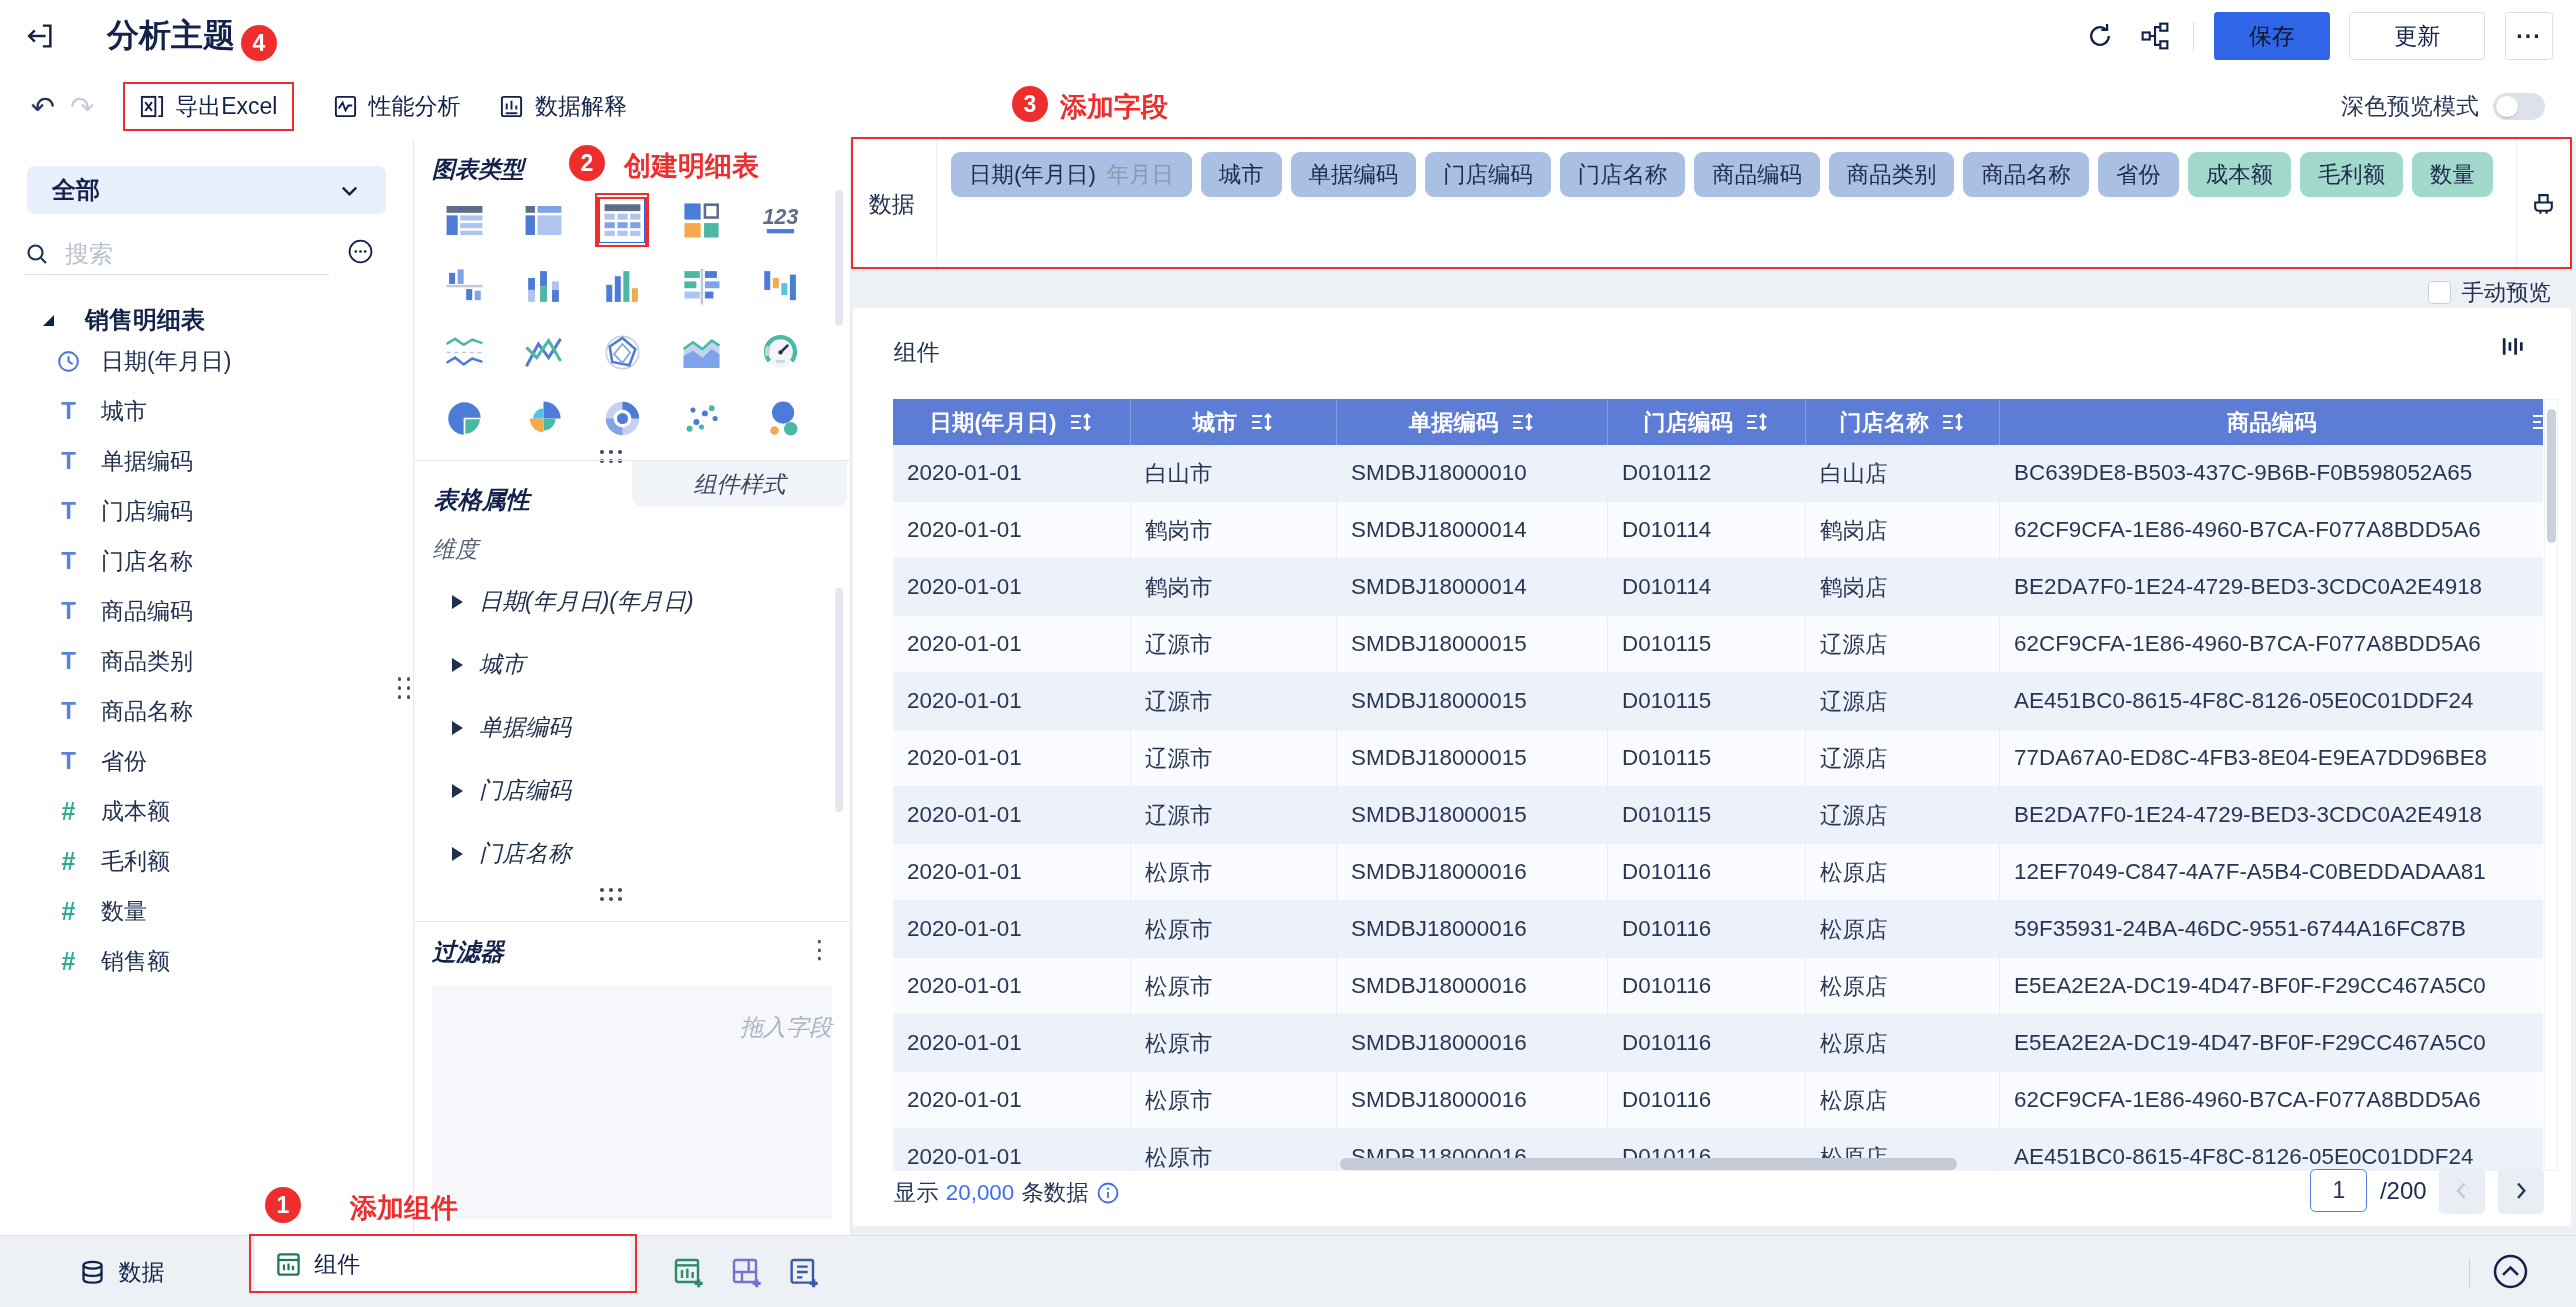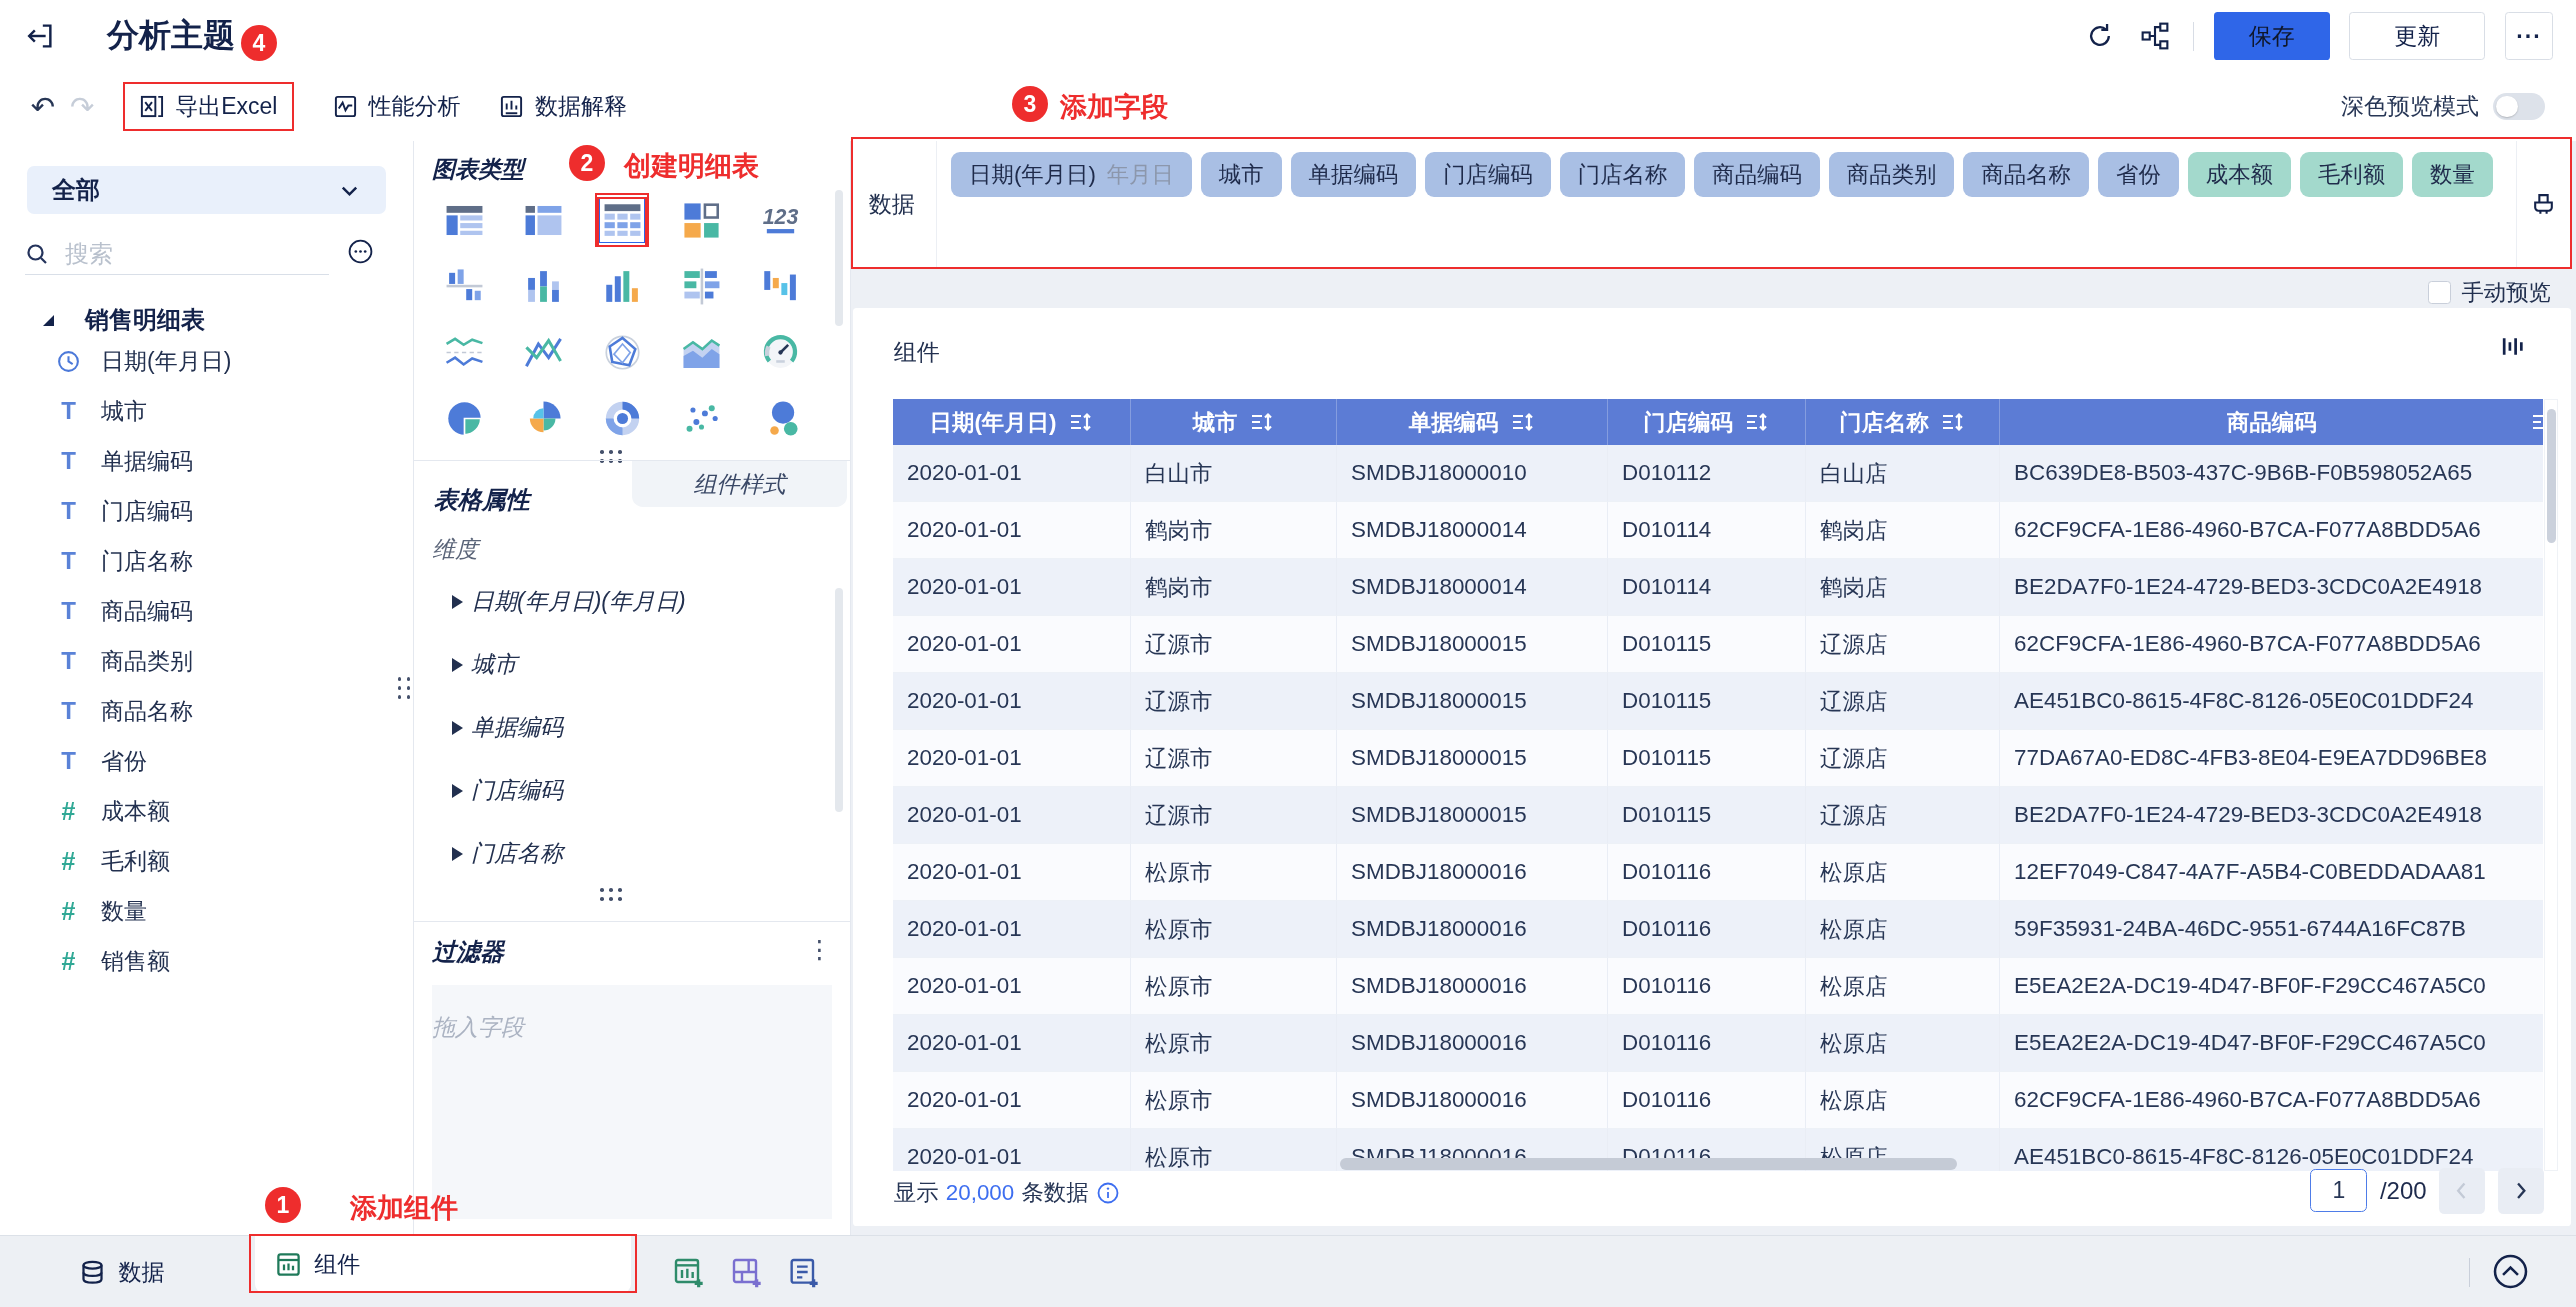--- a/index.html
+++ b/index.html
@@ -71,28 +71,28 @@
   .frame-red-sel{position:absolute;left:50%;top:50%;width:54px;height:54px;transform:translate(-50%,-50%);border:2.7px solid var(--red);pointer-events:none;}
   .grid-scroll{position:absolute;right:7.2px;top:49px;width:8px;height:136px;background:#E4E8ED;border-radius:4.5px;}
   .dots-h{position:absolute;display:grid;grid-template-columns:repeat(3,3.6px);gap:5.4px;left:186px;}
   .dots-h i{width:3.6px;height:3.6px;border-radius:50%;background:#44506B;}
   .tabs{position:absolute;left:0;right:0;top:319px;height:47px;border-top:0.9px solid var(--line);}
   .tab-active{position:absolute;left:19.7px;top:23px;font-size:24px;font-weight:bold;color:var(--navy);}
   .tab-inactive{position:absolute;left:218px;top:0;width:215px;height:46px;background:#F1F4F8;border-radius:0 0 10.7px 10.7px;
                 display:flex;align-items:center;justify-content:center;font-size:23px;color:#3A4866;}
   .dim-title{position:absolute;left:18px;top:393px;font-size:23px;color:#5A6478;}
   .dims{position:absolute;left:0;right:0;top:429px;}
-  .dim{height:63px;display:flex;align-items:center;gap:8px;padding-left:38px;font-size:23px;color:#22304F;cursor:pointer;}
+  .dim{height:63px;display:flex;align-items:center;gap:16px;padding-left:38px;font-size:23px;color:#22304F;cursor:pointer;}
   .tri-right{width:0;height:0;border-left:11.6px solid #22304F;border-top:7.2px solid transparent;border-bottom:7.2px solid transparent;}
   .dim-scroll{position:absolute;right:7.2px;top:447px;width:8px;height:224px;background:#E4E8ED;border-radius:4.5px;}
   .filter-sec{position:absolute;left:0;right:0;top:780px;bottom:0;border-top:0.9px solid var(--line);}
   .filter-head{position:absolute;left:18px;top:14.3px;font-size:24px;font-weight:bold;color:var(--navy);}
   .filter-menu{position:absolute;right:18px;top:12.5px;font-size:25px;color:#44506B;}
   .dropzone{position:absolute;left:18px;right:18px;top:63px;height:234px;background:#F5F7FA;
-            display:flex;justify-content:flex-start;padding-top:27px;color:#ABB3C2;font-size:23px;}
+            display:flex;justify-content:flex-end;padding-top:27px;color:#ABB3C2;font-size:23px;}
 
   
   .data-card{position:absolute;left:1.8px;top:0;width:1718px;height:127px;background:#fff;display:flex;}
   .data-label{width:84px;display:flex;align-items:center;padding-left:16px;border-right:0.9px solid #ECEFF4;font-size:23px;color:#22304F;}
   .pills{flex:1;padding:10.7px 14.3px;display:flex;flex-wrap:wrap;gap:7.2px 9px;align-content:flex-start;}
   .pill{height:45px;border-radius:9px;display:flex;align-items:center;padding:0 18px;font-size:22.4px;color:#1F2B4B;cursor:pointer;}
   .pill.blue{background:var(--pill-blue);}
   .pill.green{background:var(--pill-green);}
   .pill .suffix{color:#8C97AC;margin-left:10.7px;}
   .brush-cell{width:55px;border-left:0.9px solid #ECEFF4;display:flex;align-items:center;justify-content:center;}

